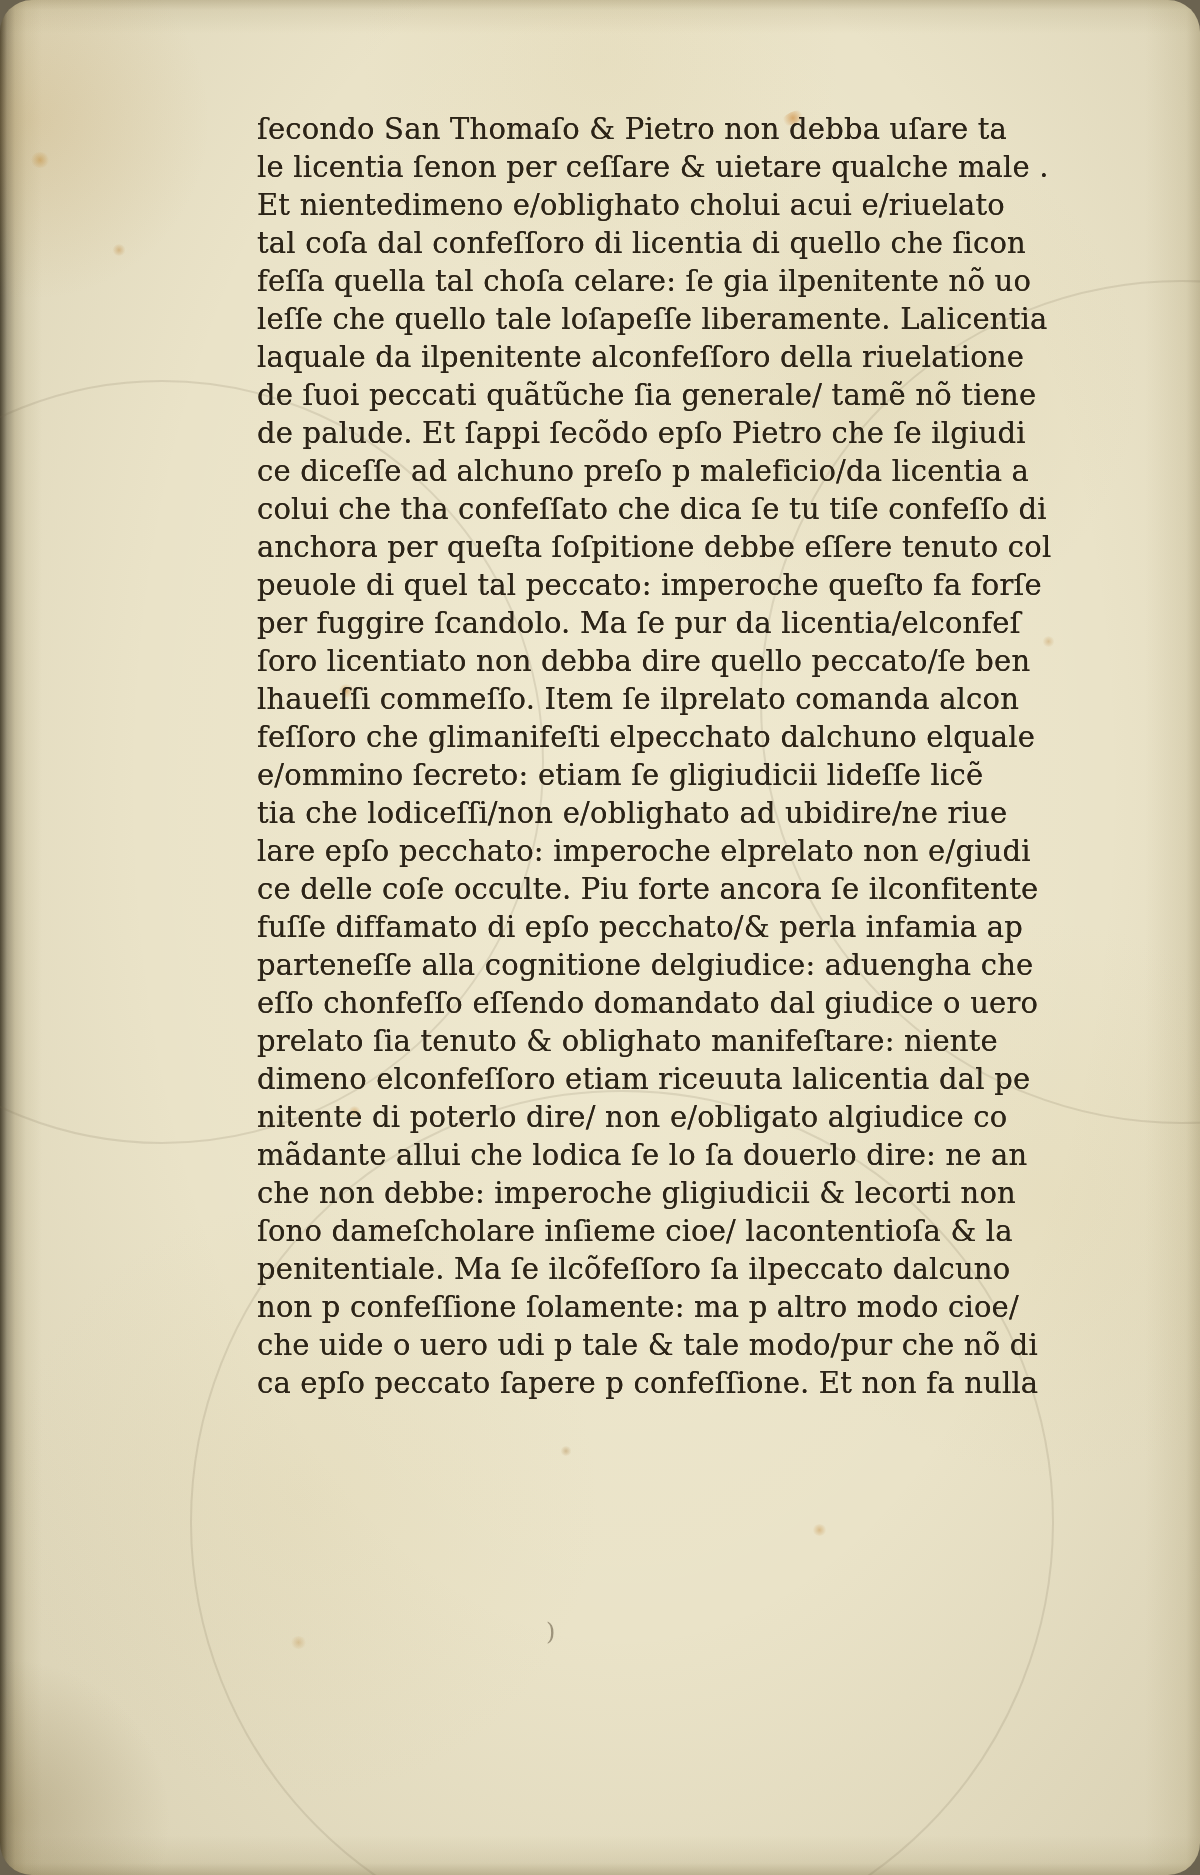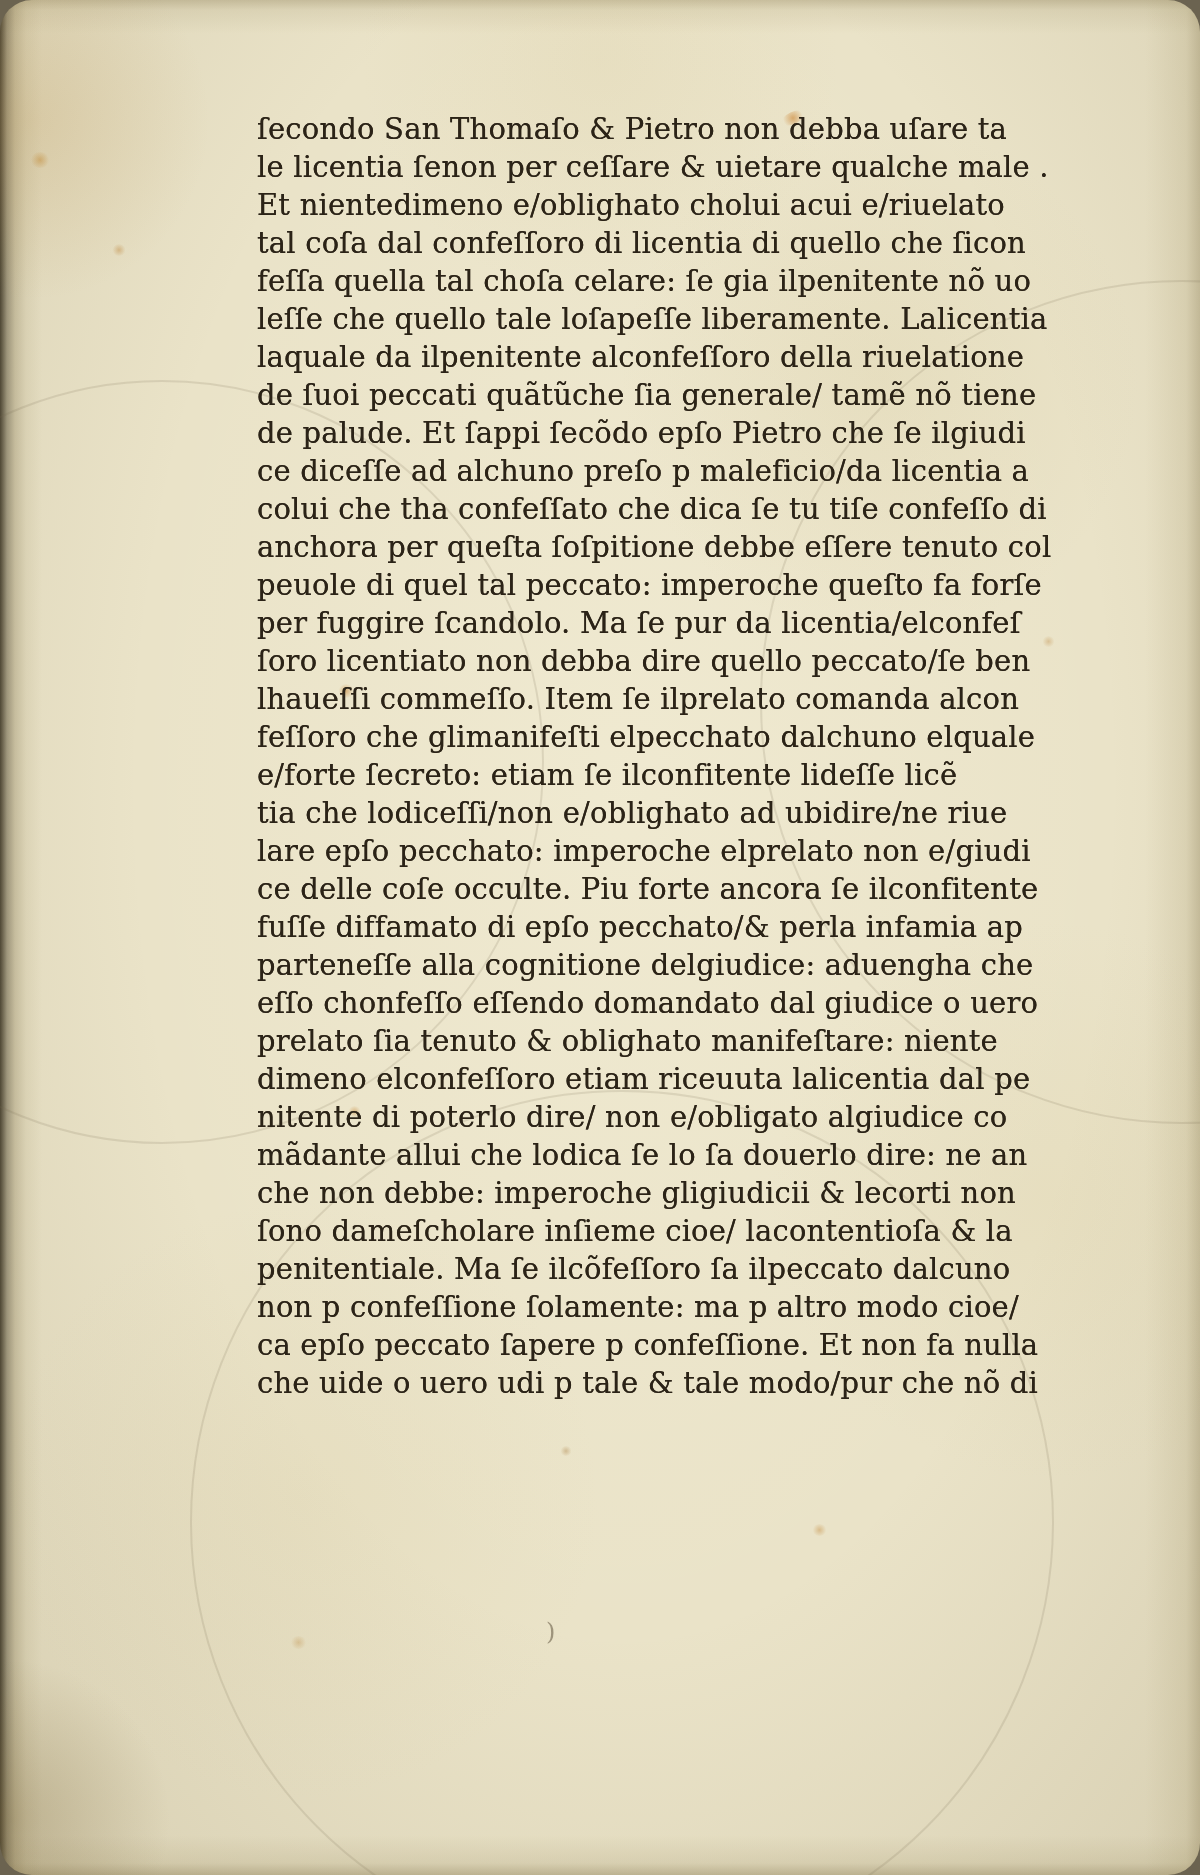--- a/index.html
+++ b/index.html
@@ -98,34 +98,34 @@
     <div class="line">de ſuoi peccati quãtũche ſia generale/ tamẽ nõ tiene</div>
     <div class="line">de palude.  Et ſappi ſecõdo epſo Pietro che ſe ilgiudi</div>
     <div class="line">ce diceſſe ad alchuno preſo p maleficio/da licentia a</div>
     <div class="line">colui che tha confeſſato che dica ſe tu tiſe confeſſo di</div>
     <div class="line">anchora per queſta ſoſpitione debbe eſſere tenuto col</div>
     <div class="line">peuole di quel tal peccato:  imperoche queſto fa forſe</div>
     <div class="line">per fuggire ſcandolo. Ma ſe pur da licentia/elconfeſ</div>
     <div class="line">ſoro licentiato non debba dire quello peccato/ſe ben</div>
     <div class="line">lhaueſſi commeſſo. Item ſe ilprelato comanda alcon</div>
     <div class="line">feſſoro che glimanifeſti elpecchato dalchuno elquale</div>
-    <div class="line">e/forte ſecreto:  etiam ſe ilconfitente lideſſe licẽ</div>
+    <div class="line">e/ommino ſecreto:  etiam ſe gligiudicii lideſſe licẽ</div>
     <div class="line">tia che lodiceſſi/non e/oblighato ad ubidire/ne riue</div>
     <div class="line">lare epſo pecchato: imperoche elprelato non e/giudi</div>
     <div class="line">ce delle coſe occulte. Piu forte ancora ſe ilconfitente</div>
     <div class="line">fuſſe diffamato di epſo pecchato/&amp; perla infamia ap</div>
     <div class="line">parteneſſe alla cognitione delgiudice: aduengha che</div>
     <div class="line">eſſo chonfeſſo eſſendo domandato dal giudice o uero</div>
     <div class="line">prelato ſia tenuto &amp; oblighato manifeſtare:  niente</div>
     <div class="line">dimeno elconfeſſoro etiam riceuuta lalicentia dal pe</div>
     <div class="line">nitente di poterlo dire/ non e/obligato algiudice co</div>
     <div class="line">mãdante allui che lodica ſe lo ſa douerlo dire:  ne an</div>
     <div class="line">che non debbe: imperoche gligiudicii &amp; lecorti non</div>
     <div class="line">ſono dameſcholare inſieme cioe/ lacontentioſa &amp; la</div>
     <div class="line">penitentiale.  Ma ſe ilcõfeſſoro ſa ilpeccato dalcuno</div>
     <div class="line">non p confeſſione ſolamente: ma p altro modo cioe/</div>
+    <div class="line">che uide o uero udi p tale &amp; tale modo/pur che nõ di</div>
     <div class="line">ca epſo peccato ſapere p confeſſione. Et non fa nulla</div>
-    <div class="line">che uide o uero udi p tale &amp; tale modo/pur che nõ di</div>
   </div>
 
   <span class="signature-mark">)</span>
 
 </div>
 
 </body></html>

